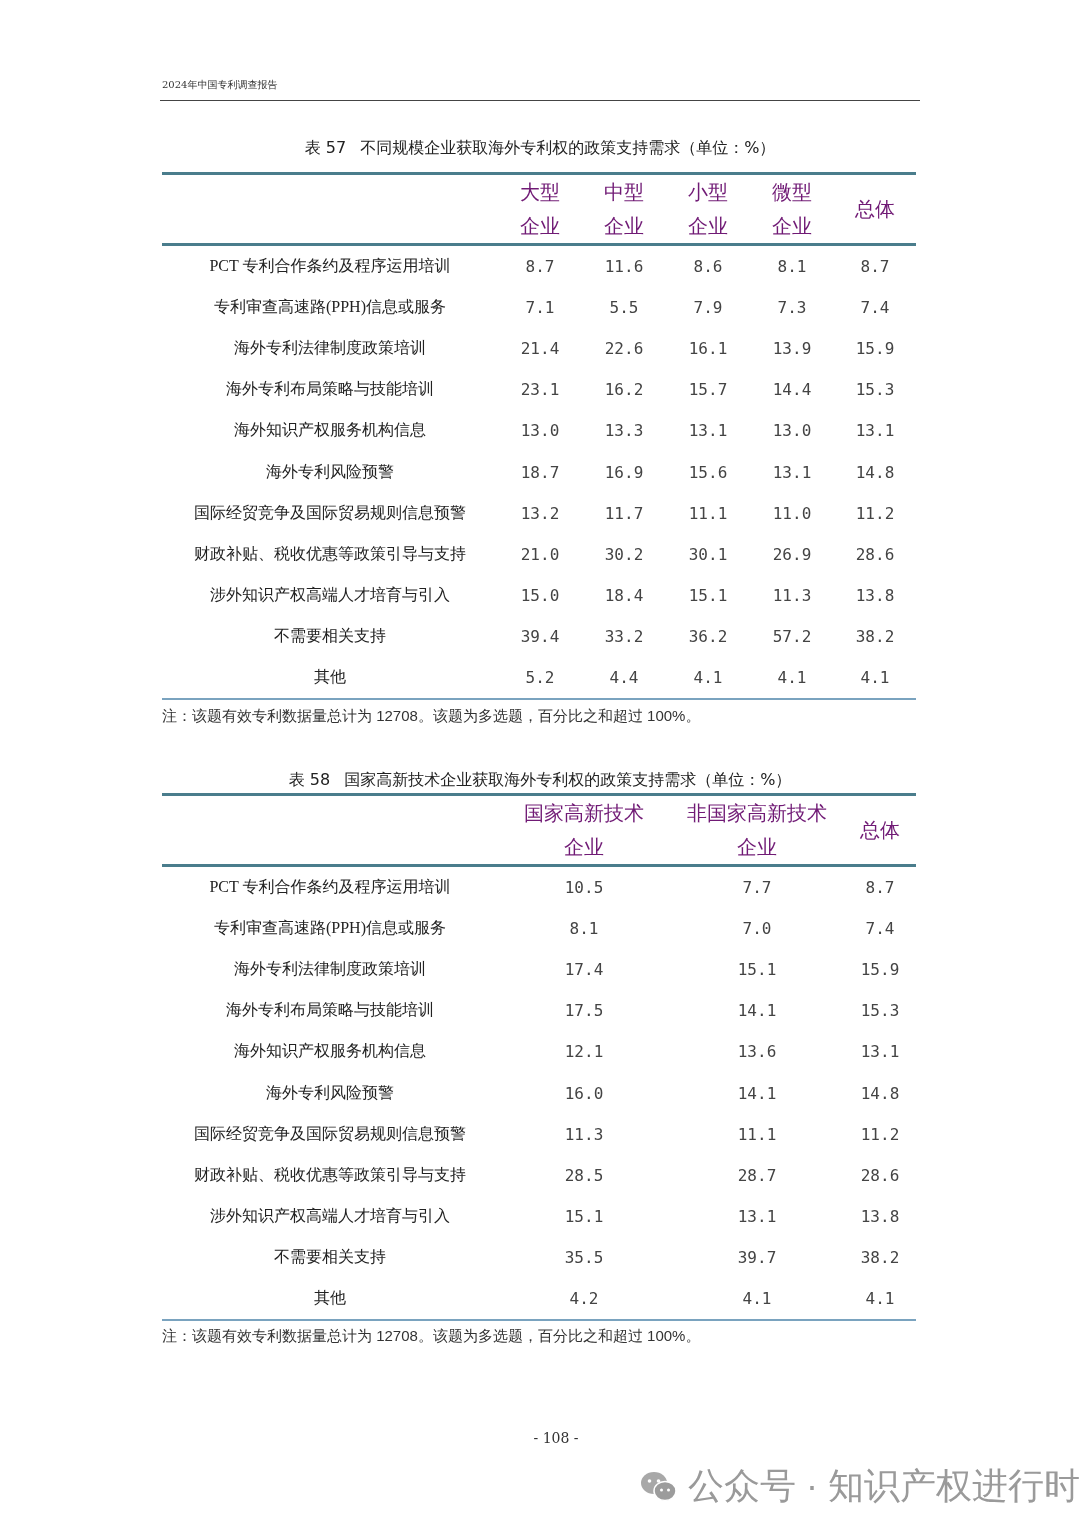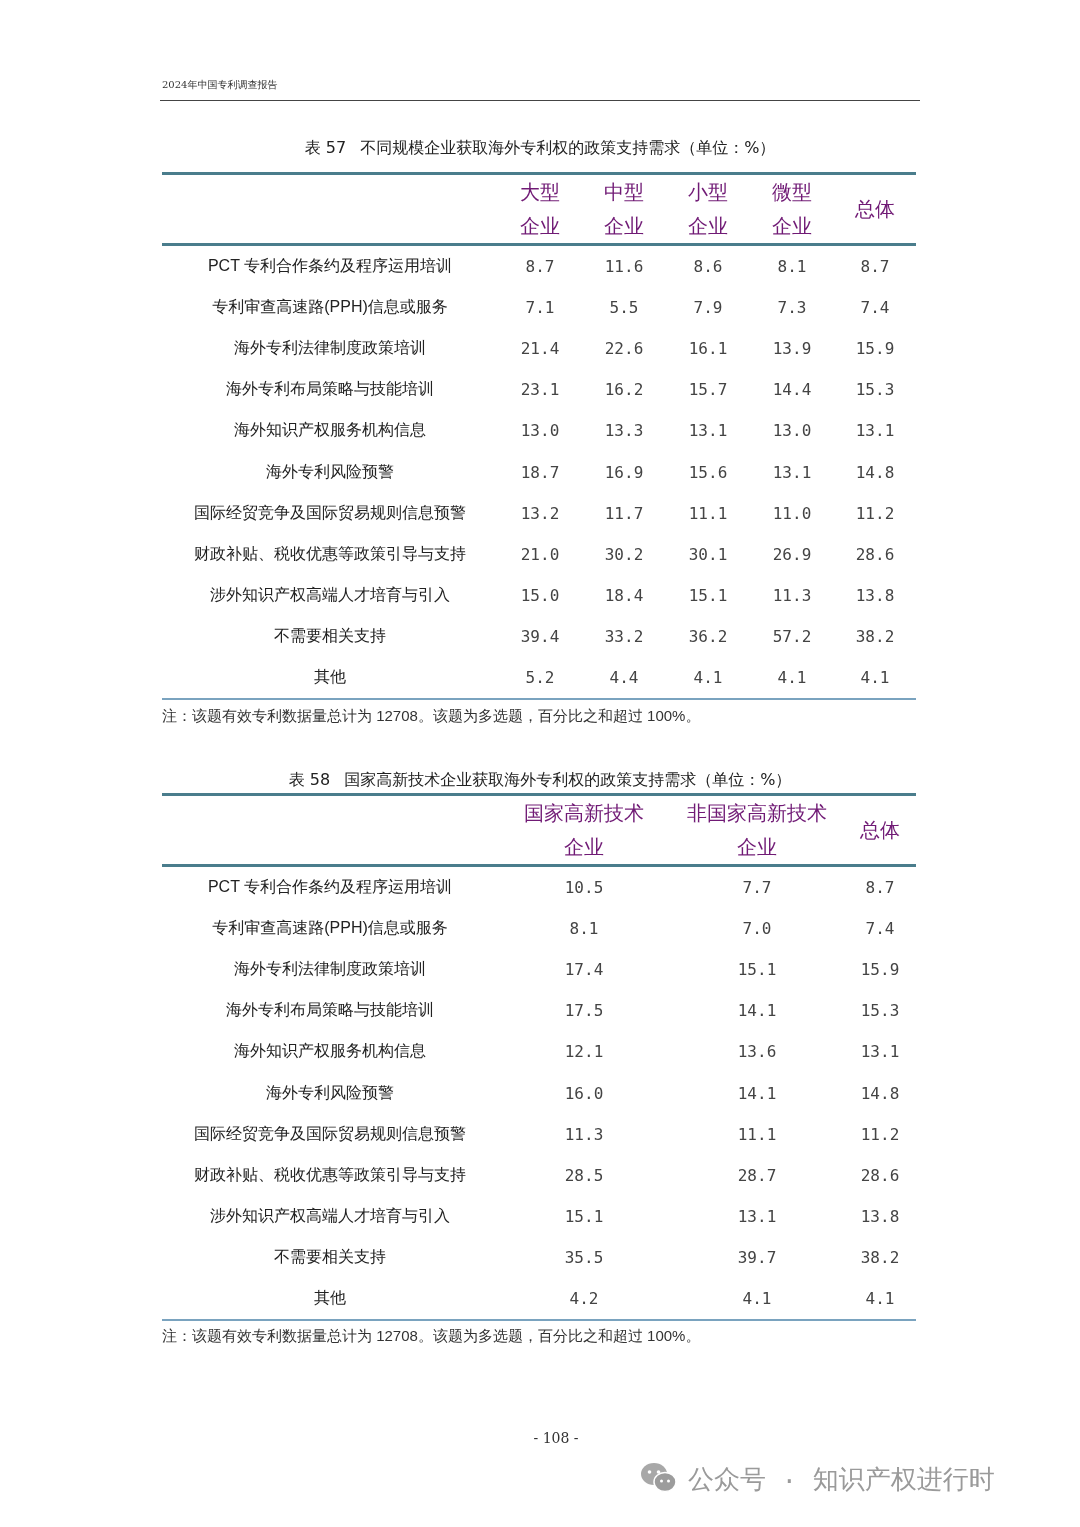--- a/index.html
+++ b/index.html
@@ -28,41 +28,41 @@
   table.data thead tr.hdr th {
     font-family: Liberation Sans, sans-serif;
     font-weight: normal; font-size: 20px; color: #701a75;
     border-top: 3px solid #4a7d8c; border-bottom: 3px solid #4a7d8c;
     padding: 0; vertical-align: middle; line-height: 34px;
   }
   table.data tbody td {
     height: 41.1px; padding: 0; text-align: center; vertical-align: middle;
   }
   table.data tbody td.label {
-    font-family: Liberation Sans, sans-serif;
+    font-family: Liberation Serif, serif;
     font-size: 16px; color: #222;
   }
   table.data tbody td.val {
     font-family: "DejaVu Sans Mono", "Liberation Mono", monospace;
     font-size: 16px; color: #444;
   }
   table.data tbody tr:last-child td { border-bottom: 2px solid #7aa3bf; }
   .note {
     position: absolute; left: 162px;
     font-family: Liberation Sans, sans-serif;
     font-size: 15px; color: #333;
   }
   .page-number {
     position: absolute; left: 16px; width: 1080px; top: 1430px; text-align: center;
     font-size: 14px; color: #333;
   }
   .watermark {
-    position: absolute; left: 640px; top: 1462px; display: flex; 
-    font-family: Liberation Mono, monospace;
-    font-size: 26px; color: #9a9a9a;
+    position: absolute; left: 640px; top: 1462px; display: flex; align-items: center;
+    font-family: Liberation Sans, sans-serif;
+    font-size: 36px; color: #9a9a9a;
   }
   .wechat-icon { width: 38px; height: 32px; margin-right: 10px; }
 </style>
 </head>
 <body>
 
 <div class="running-head">2024年中国专利调查报告</div>
 <div class="head-rule"></div>
 
 <div class="caption" style="top:138px;">

